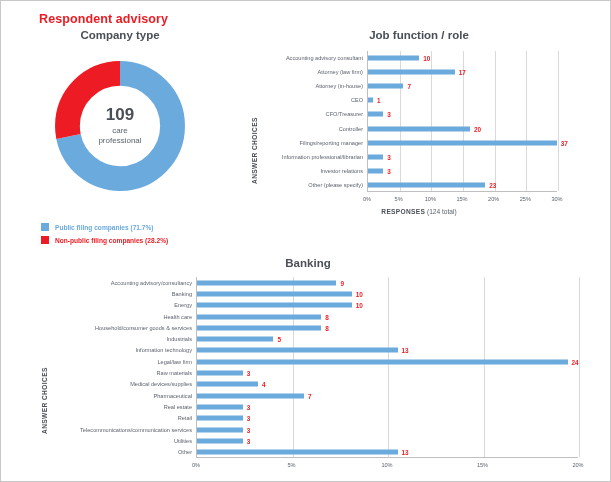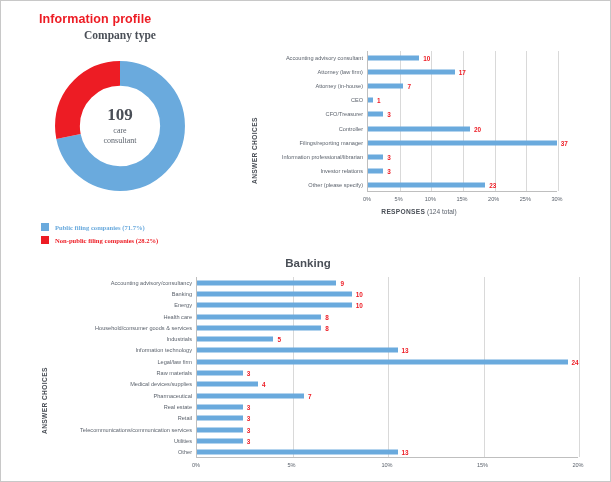--- a/index.html
+++ b/index.html
@@ -30,21 +30,21 @@
   .panel { position: absolute; }
   .panel-title {
     width: 100%;
     text-align: center;
     font-size: 11.5px;
     font-weight: bold;
     color: #4a4f57;
   }
 
   
-  #panel-company { left: 10px; top: 28px; width: 218px; height: 205px; font-family: Liberation Serif, serif; }
+  #panel-company { left: 10px; top: 28px; width: 218px; height: 205px; }
   .donut-wrap {
     position: absolute; left: 50%; top: 24px;
     transform: translateX(-50%);
     width: 146px; height: 146px;
   }
   .donut-svg { display: block; width: 146px; height: 146px; }
   .donut-center {
     position: absolute; left: 0; top: 0;
     width: 146px; height: 146px;
     display: flex; flex-direction: column;
@@ -123,50 +123,51 @@
     text-align: center; font-size: 6.6px; color: #5c636d;
     white-space: nowrap;
   }
   .xaxis-title b { color: #4a4f57; letter-spacing: .3px; }
 </style>
 </head>
 <body>
 
 <div id="page">
 
-  <div class="report-title">Information profile</div>
+  <div class="report-title">Respondent advisory</div>
 
   <div class="panel" id="panel-company">
     <div class="panel-title">Company type</div>
 
     <div class="donut-wrap">
       <svg class="donut-svg" viewBox="0 0 100 100">
         <circle id="slice-blue" cx="50" cy="50" r="36" fill="none" stroke="#6aaadd" stroke-width="17" transform="rotate(-90 50 50)" stroke-dasharray="162.1815791489195 226.1946710584651" stroke-dashoffset="0"></circle>
         <circle id="slice-red" cx="50" cy="50" r="36" fill="none" stroke="#ed1c24" stroke-width="17" transform="rotate(-90 50 50)" stroke-dasharray="63.78689723848715 226.1946710584651" stroke-dashoffset="-162.1815791489195"></circle>
       </svg>
       <div class="donut-center">
         <div class="donut-total">109</div>
         <div class="donut-sub1">care</div>
-        <div class="donut-sub2">consultant</div>
+        <div class="donut-sub2">professional</div>
       </div>
     </div>
 
     <div class="legend">
       <div class="legend-row pub">
         <span class="legend-swatch" style="background:#6aaadd"></span>
         <span class="legend-label">Public filing companies (71.7%)</span>
       </div>
       <div class="legend-row nonpub">
         <span class="legend-swatch" style="background:#ed1c24"></span>
         <span class="legend-label">Non-public filing companies (28.2%)</span>
       </div>
     </div>
   </div>
 
   <div class="panel" id="panel-job">
+    <div class="panel-title">Job function / role</div>
     <div class="axis-title" style="left:18px; top:30px; height:125px;">ANSWER CHOICES</div>
     <div class="chart-body" id="job-chart" style="top:22px;">
         <div class="cat-col" style="left: 26px; width: 104px; top: 0px;">
           <div class="cat-label" style="height: 14.1px;">Accounting advisory consultant</div>
           <div class="cat-label" style="height: 14.1px;">Attorney (law firm)</div>
           <div class="cat-label" style="height: 14.1px;">Attorney (in-house)</div>
           <div class="cat-label" style="height: 14.1px;">CEO</div>
           <div class="cat-label" style="height: 14.1px;">CFO/Treasurer</div>
           <div class="cat-label" style="height: 14.1px;">Controller</div>
           <div class="cat-label" style="height: 14.1px;">Filings/reporting manager</div>

